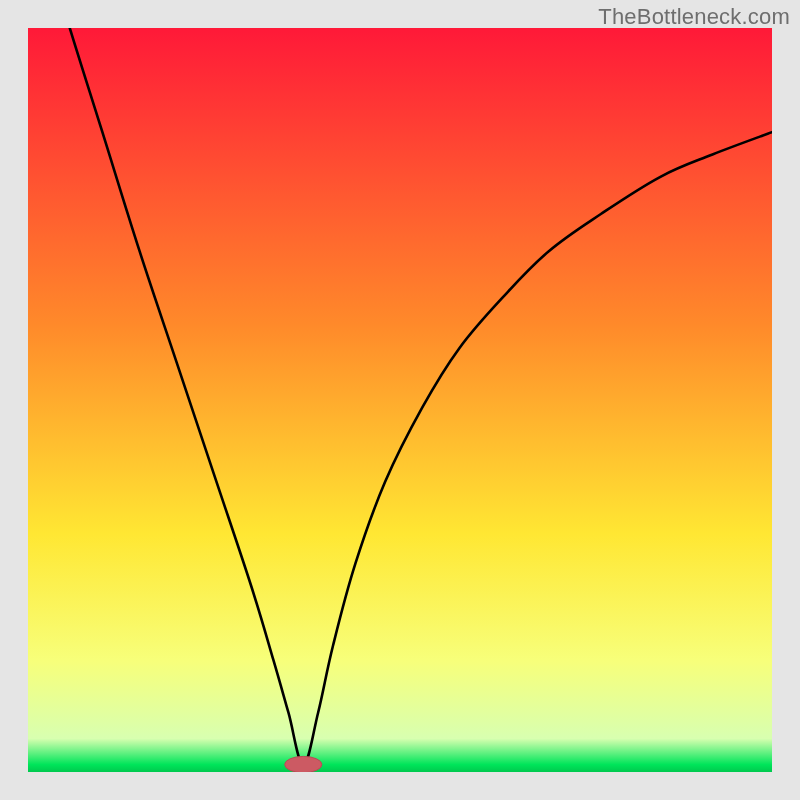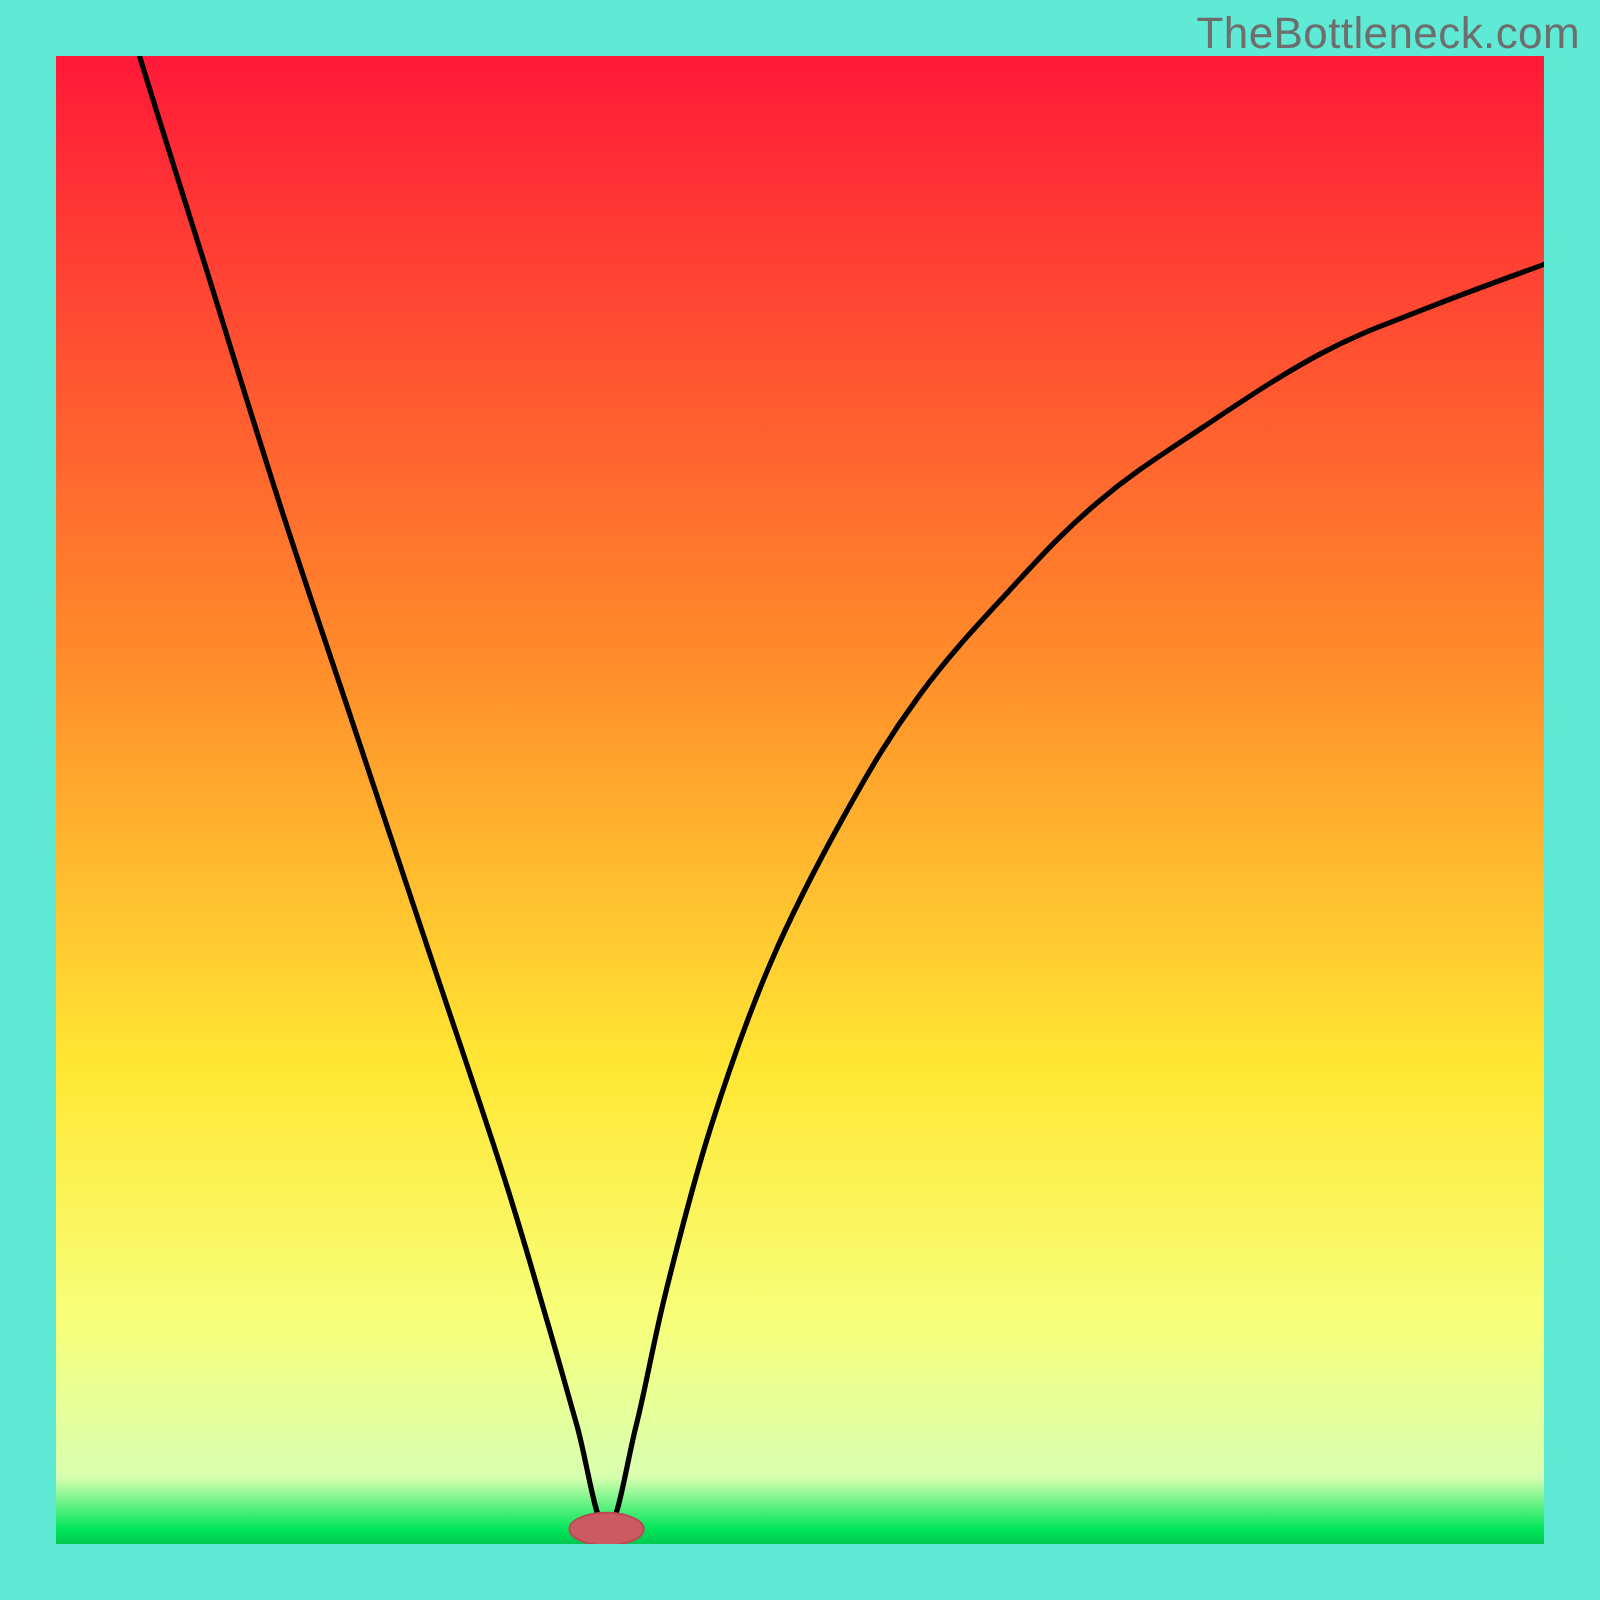--- a/index.html
+++ b/index.html
@@ -9,21 +9,21 @@
     height: 800px;
     overflow: hidden;
     background: #000;
     font-family: Arial, Helvetica, sans-serif;
   }
   .frame {
     position: absolute;
     top: 0; left: 0;
     width: 800px;
     height: 800px;
-    background: #5eead4;
+    background: #e5e5e5;
   }
   .plot-area {
     position: absolute;
     top: 28px;
     left: 28px;
     width: 744px;
     height: 744px;
     overflow: hidden;
   }
   .watermark {

